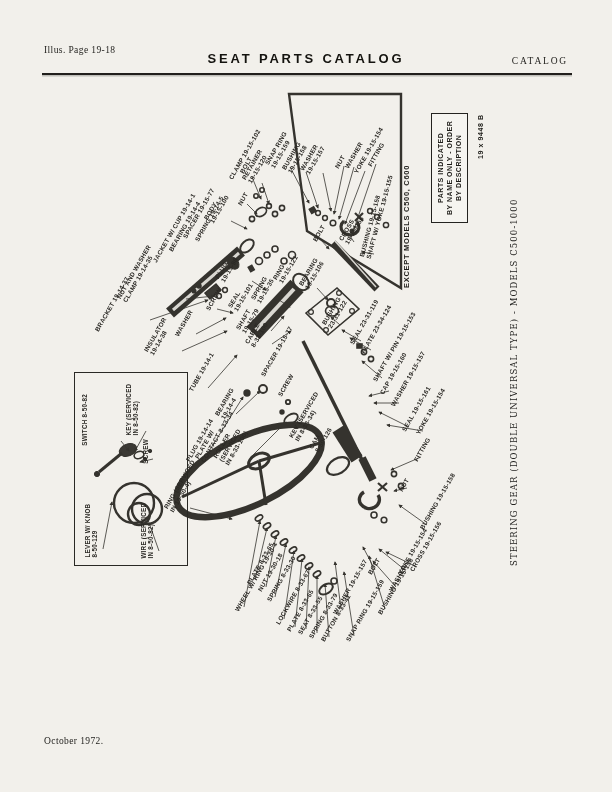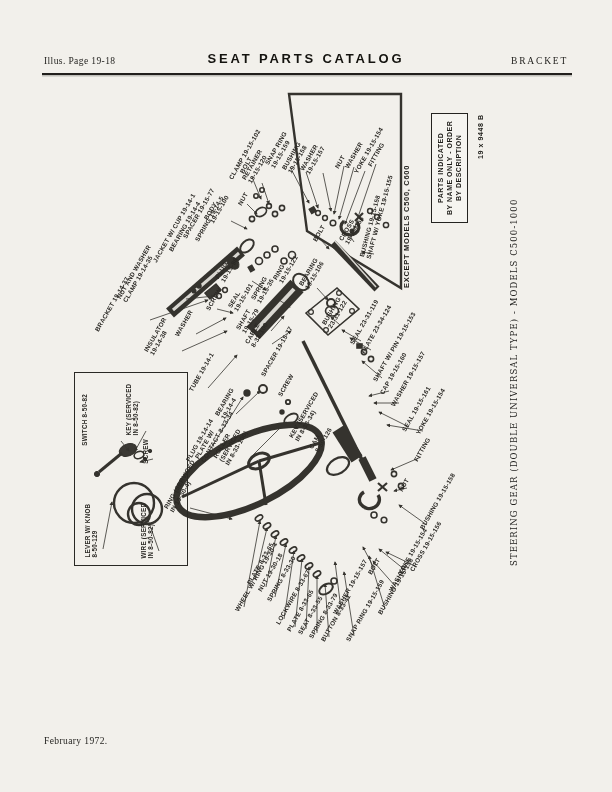--- a/index.html
+++ b/index.html
@@ -1,20 +1,20 @@
 <!DOCTYPE html>
 <html><head>
 <meta charset="utf-8">
 <style>
   html,body{margin:0;padding:0;}
   body{width:612px;height:792px;background:#e8e6e1;position:relative;
        font-family:"Liberation Sans",sans-serif;}
   .page{position:absolute;inset:0;background:#f2f0eb;overflow:hidden;}
   .abs{position:absolute;}
-  .hdr-left{left:44px;top:56px;font:400 9.5px "Liberation Serif",serif;letter-spacing:.4px;color:#242320;}
+  .hdr-left{left:44px;top:45px;font:400 9.5px "Liberation Serif",serif;letter-spacing:.4px;color:#242320;}
   .hdr-center{left:0;right:0;top:51px;text-align:center;font:700 13px "Liberation Sans",sans-serif;letter-spacing:2.8px;color:#14130f;}
   .hdr-right{right:44px;top:56px;font:400 9.5px "Liberation Serif",serif;letter-spacing:1.8px;color:#242320;}
   .hdr-rule{left:42px;top:73px;width:530px;height:2.2px;background:#211f1c;box-shadow:0 1.5px 0 rgba(40,38,34,.25);}
   .footer{left:44px;top:736px;font:400 9.5px "Liberation Serif",serif;letter-spacing:.4px;color:#242320;}
 
   .rot{transform-origin:0 0;transform:rotate(-90deg);white-space:pre;}
   .caption-right{left:509px;top:566px;font:400 8.5px "DejaVu Serif",serif;letter-spacing:1.1px;color:#232220;}
   .fig-number{left:477px;top:159px;font:700 7px "Liberation Sans",sans-serif;letter-spacing:.6px;color:#1d1c18;}
   .except-note{left:402px;top:288px;font:700 7.5px "Liberation Sans",sans-serif;letter-spacing:.7px;color:#1d1c18;}
   .notice-box{left:431px;top:223px;border:1.6px solid #242320;padding:4px 7px;
@@ -27,21 +27,21 @@
           font:700 6.3px/6.8px "Liberation Sans",sans-serif;letter-spacing:.25px;color:#2b2925;}
   svg{position:absolute;left:0;top:0;}
 </style>
 </head>
 <body>
 
 <div class="page">
 
   <div class="abs hdr-left">Illus. Page 19-18</div>
   <div class="abs hdr-center">SEAT PARTS CATALOG</div>
-  <div class="abs hdr-right">BRACKET</div>
+  <div class="abs hdr-right">CATALOG</div>
   <div class="abs hdr-rule"></div>
 
   <svg width="612" height="792" viewBox="0 0 612 792">
     <defs>
       <marker id="ah" markerWidth="5" markerHeight="5" refX="4" refY="2.5" orient="auto">
         <path d="M0,0 L5,2.5 L0,5 Z" fill="#35332e"></path>
       </marker>
     </defs>
     <g stroke="#35332e" fill="none">
 
@@ -492,14 +492,14 @@
 
   <div class="abs inset-box"></div>
 
   <div class="abs rot notice-box">PARTS INDICATED
 BY NAME ONLY - ORDER
 BY DESCRIPTION</div>
   <div class="abs rot except-note">EXCEPT MODELS C500, C600</div>
   <div class="abs rot fig-number">19 x 9448 B</div>
   <div class="abs rot caption-right">STEERING GEAR (DOUBLE UNIVERSAL TYPE) - MODELS C500-1000</div>
 
-  <div class="abs footer">February 1972.</div>
+  <div class="abs footer">October 1972.</div>
 </div>
 
 </body></html>

